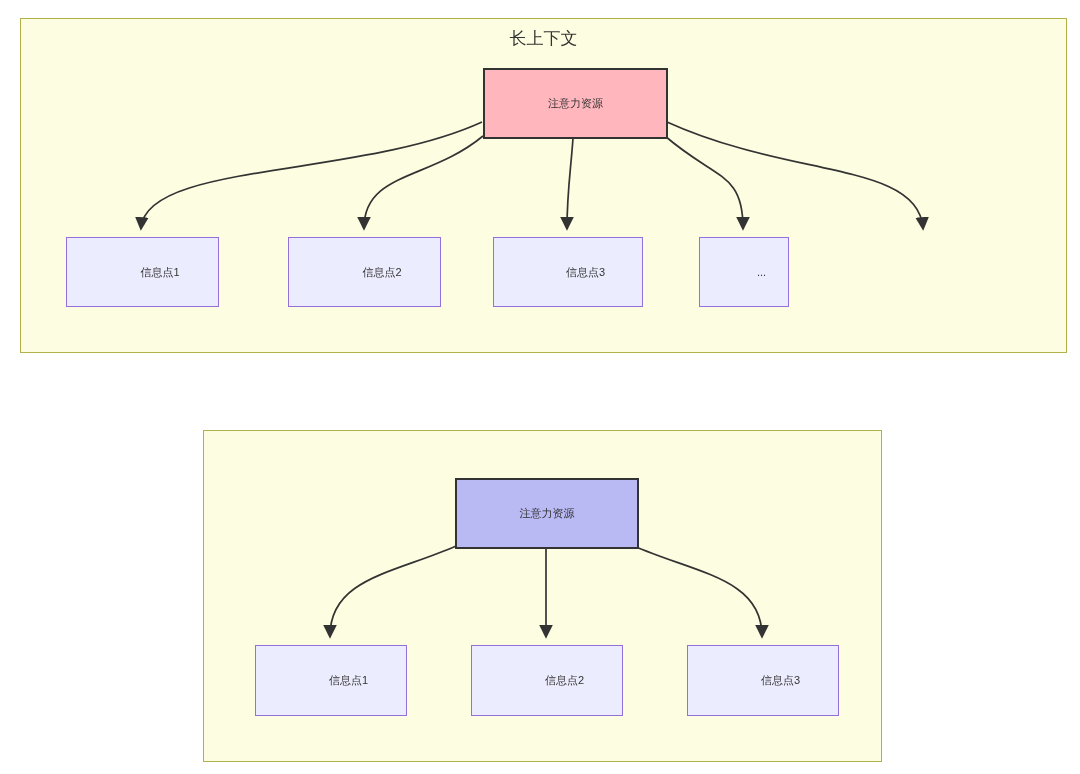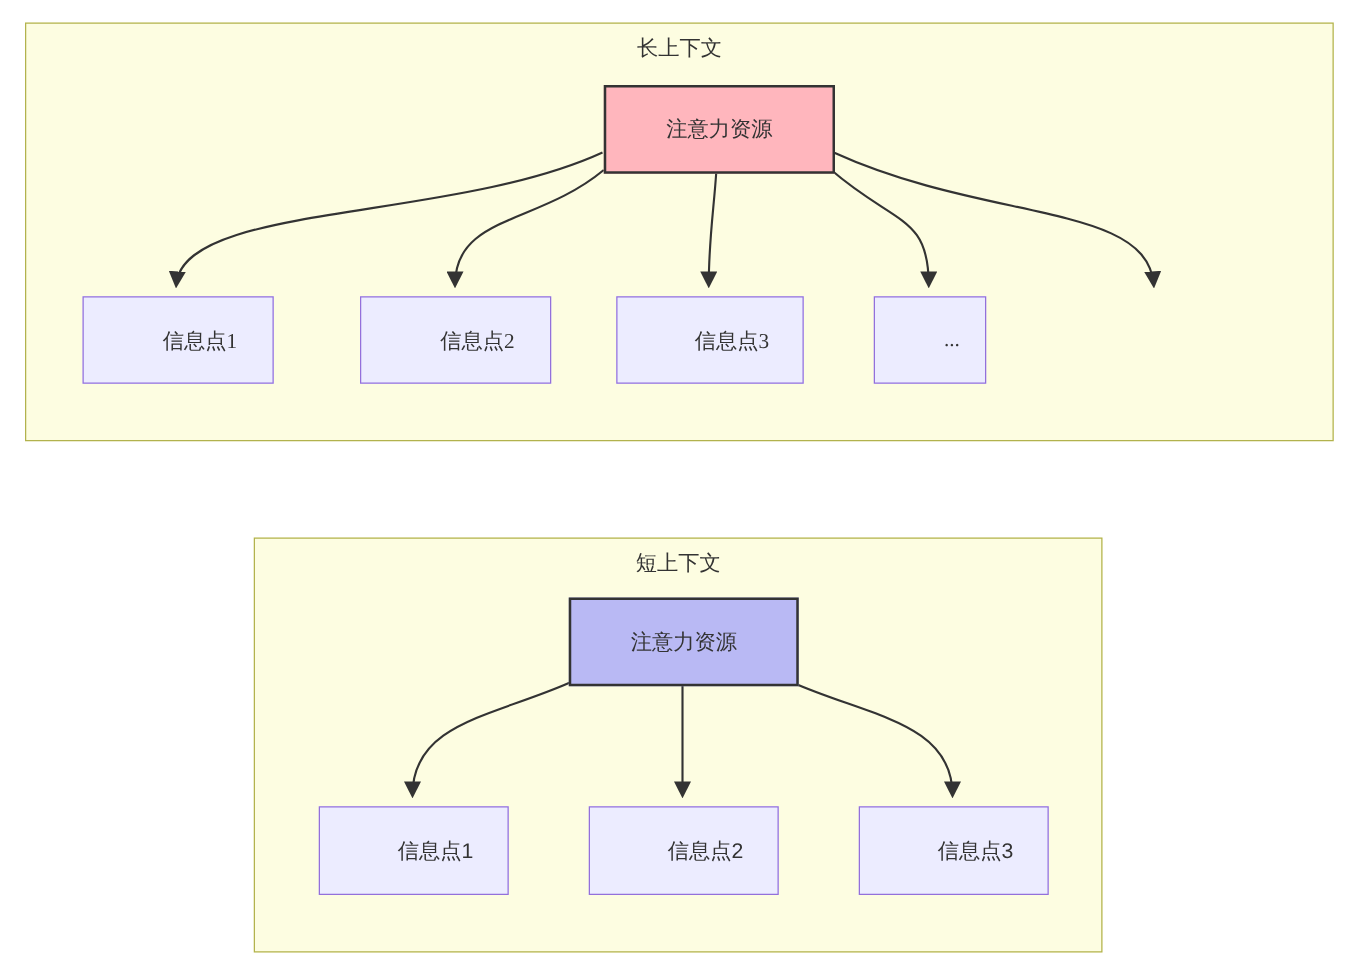--- a/index.html
+++ b/index.html
@@ -12,38 +12,38 @@
     background: #ffffff;
     overflow: hidden;
   }
 
   .panel {
     position: absolute;
     background: var(--panel-fill, #fdfde1);
     border: 1px solid var(--panel-border, #b2b24d);
     box-sizing: border-box;
   }
-  .panel-long  { left: 20px;  top: 18px;  width: 1047px; height: 335px; font-family: Liberation Serif, serif; }
+  .panel-long  { left: 20px;  top: 18px;  width: 1047px; height: 335px; }
   .panel-short { left: 203px; top: 430px; width: 679px;  height: 332px; }
 
   .panel-title {
     position: absolute;
     top: 8px; left: 0; right: 0;
     text-align: center;
     font-size: 17px;
     color: var(--text, #333);
   }
 
   .node {
     position: absolute;
     display: flex;
     align-items: center;
     justify-content: center;
     box-sizing: border-box;
-    font-size: 17px;
+    font-size: 11px;
     color: var(--text, #333);
     z-index: 2;
   }
   .root-node {
     border: 2px solid var(--root-border, #333333);
   }
   .info-node {
     background: var(--node-fill, #ececff);
     border: 1px solid var(--node-border, #9370db);
     padding-left: 35px;
@@ -97,21 +97,20 @@
     </div>
     <div class="node info-node pl-c2">
       <span>信息点3</span>
     </div>
     <div class="node info-node pl-c3">
       <span>...</span>
     </div>
   </div>
 
   <div class="panel panel-short">
-    <div class="panel-title">短上下文</div>
 
     <div class="node root-node ps-root" style="background-color: rgb(185, 185, 244);">
       <span>注意力资源</span>
     </div>
 
     <div class="node info-node ps-c0">
       <span>信息点1</span>
     </div>
     <div class="node info-node ps-c1">
       <span>信息点2</span>

